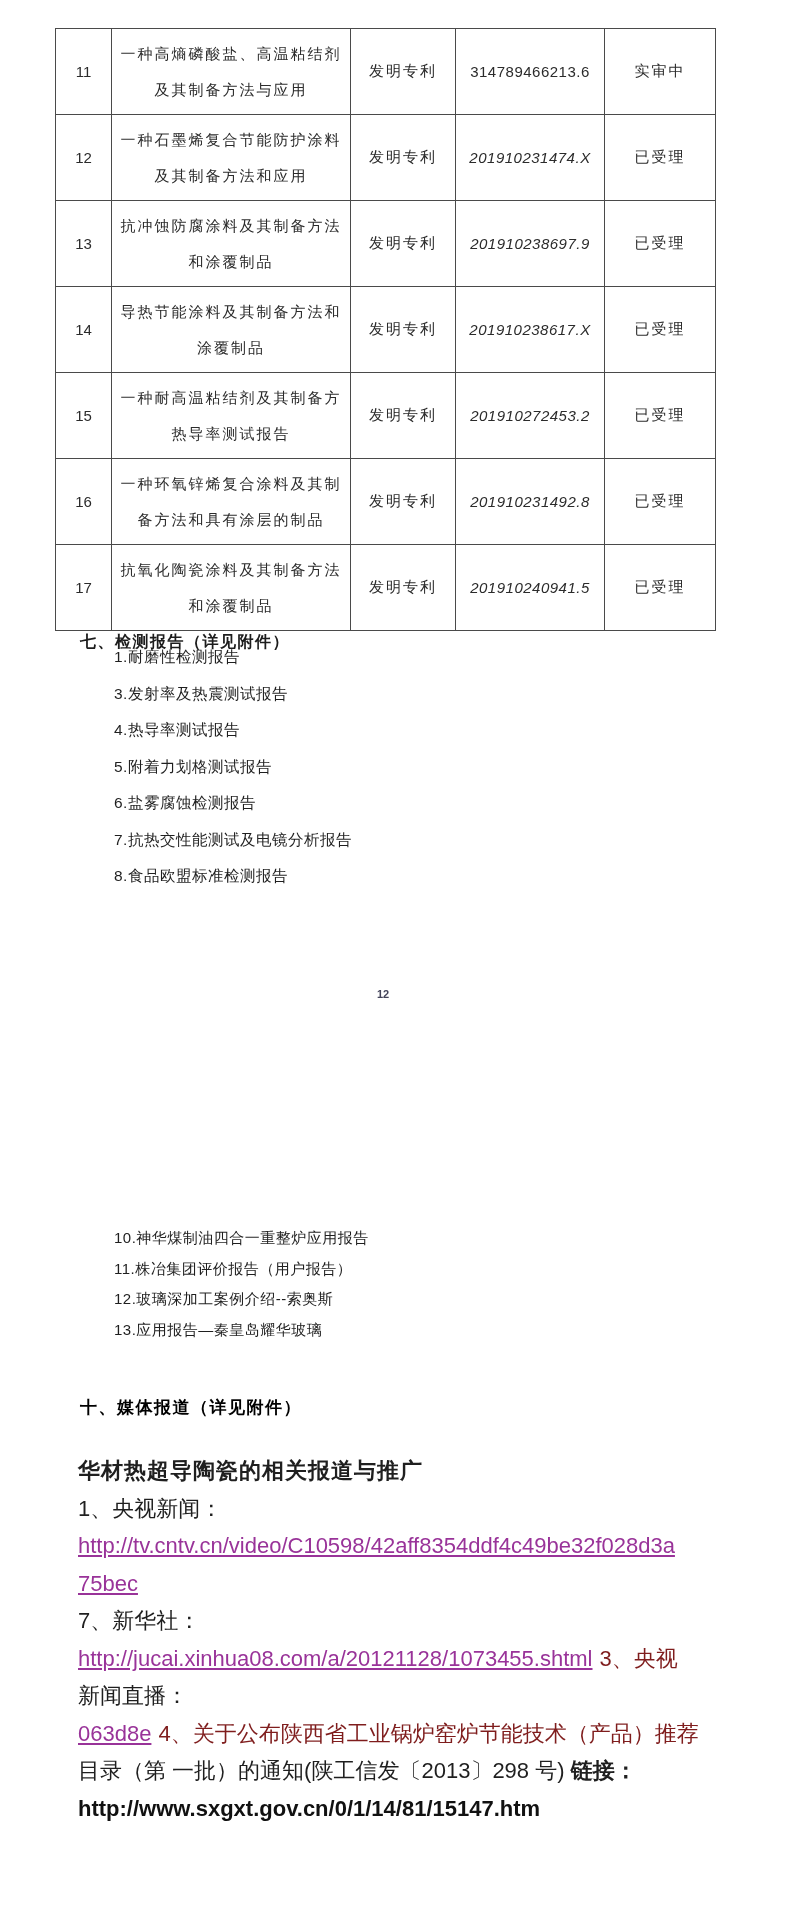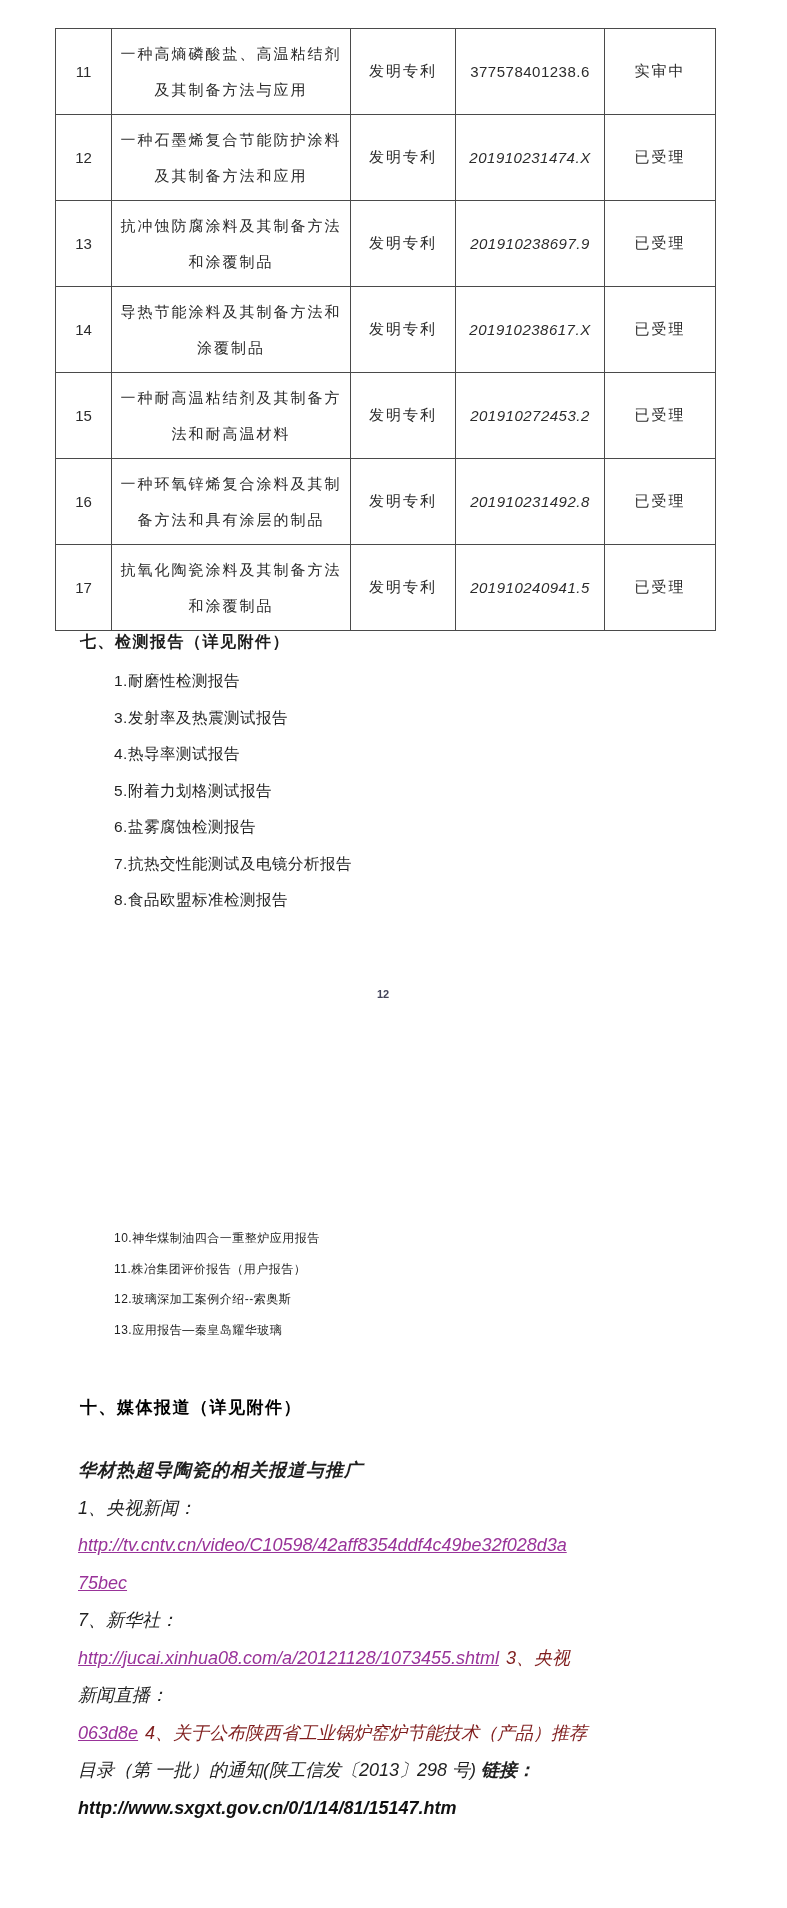--- a/index.html
+++ b/index.html
@@ -21,33 +21,33 @@
   td.c-idx{width:55px;}
   td.c-name{width:238px;letter-spacing:2px;}
   td.c-type{width:104px;letter-spacing:2px;}
   td.c-num{width:148px;letter-spacing:0.5px;}
   td.c-status{width:110px;letter-spacing:2px;}
   .tname span{display:block;line-height:36px;}
   .italic{font-style:italic;}
   
   .h7{position:absolute;left:80px;top:632px;font-size:16px;font-weight:bold;
       letter-spacing:1.5px;color:#1c1c1c;}
-  .s7list{position:absolute;left:114px;top:663px;font-size:15.5px;
+  .s7list{position:absolute;left:114px;top:639px;font-size:15.5px;
       line-height:36.5px;color:#1f1f1f;letter-spacing:0.5px;}
   
   .pagenum{position:absolute;left:0;top:988px;width:766px;text-align:center;
       font-size:11px;font-weight:bold;color:#44445a;}
   
-  .applist{position:absolute;left:114px;top:1223px;font-size:12px;
+  .applist{position:absolute;left:114px;top:1223px;font-size:15px;
       line-height:30.7px;color:#1f1f1f;letter-spacing:0.5px;}
   
   .h10{position:absolute;left:80px;top:1396px;font-size:17px;font-weight:bold;
       letter-spacing:1.5px;color:#000000;}
-  .media{position:absolute;left:78px;top:1452px;width:680px;font-size:18px;
-      line-height:37.5px;color:#1f1f1f;font-style:italic;}
+  .media{position:absolute;left:78px;top:1452px;width:680px;font-size:22px;
+      line-height:37.5px;color:#1f1f1f;}
   .media .mline{white-space:nowrap;}
   .media .mhead{font-weight:bold;letter-spacing:1px;}
   a.plink{color:#993399;text-decoration:underline;cursor:pointer;}
   .seg-after{margin-left:7px;color:#7f1d1d;}
   .bold{font-weight:bold;}
   .black-link{color:#111111;font-weight:bold;text-decoration:none;cursor:pointer;}
 </style>
 </head>
 <body>
 
@@ -57,21 +57,21 @@
     <tbody>
         <tr>
       <td class="c-idx">11</td>
       <td class="c-name">
             <div class="tname">
               <span>一种高熵磷酸盐、高温粘结剂</span>
               <span>及其制备方法与应用</span>
             </div>
           </td>
       <td class="c-type">发明专利</td>
-      <td class="c-num">377578401238.6</td>
+      <td class="c-num">314789466213.6</td>
       <td class="c-status">实审中</td>
     </tr>
     <tr>
       <td class="c-idx">12</td>
       <td class="c-name">
             <div class="tname">
               <span>一种石墨烯复合节能防护涂料</span>
               <span>及其制备方法和应用</span>
             </div>
           </td>
@@ -101,21 +101,21 @@
           </td>
       <td class="c-type">发明专利</td>
       <td class="c-num italic">201910238617.X</td>
       <td class="c-status">已受理</td>
     </tr>
     <tr>
       <td class="c-idx">15</td>
       <td class="c-name">
             <div class="tname">
               <span>一种耐高温粘结剂及其制备方</span>
-              <span>法和耐高温材料</span>
+              <span>热导率测试报告</span>
             </div>
           </td>
       <td class="c-type">发明专利</td>
       <td class="c-num italic">201910272453.2</td>
       <td class="c-status">已受理</td>
     </tr>
     <tr>
       <td class="c-idx">16</td>
       <td class="c-name">
             <div class="tname">

